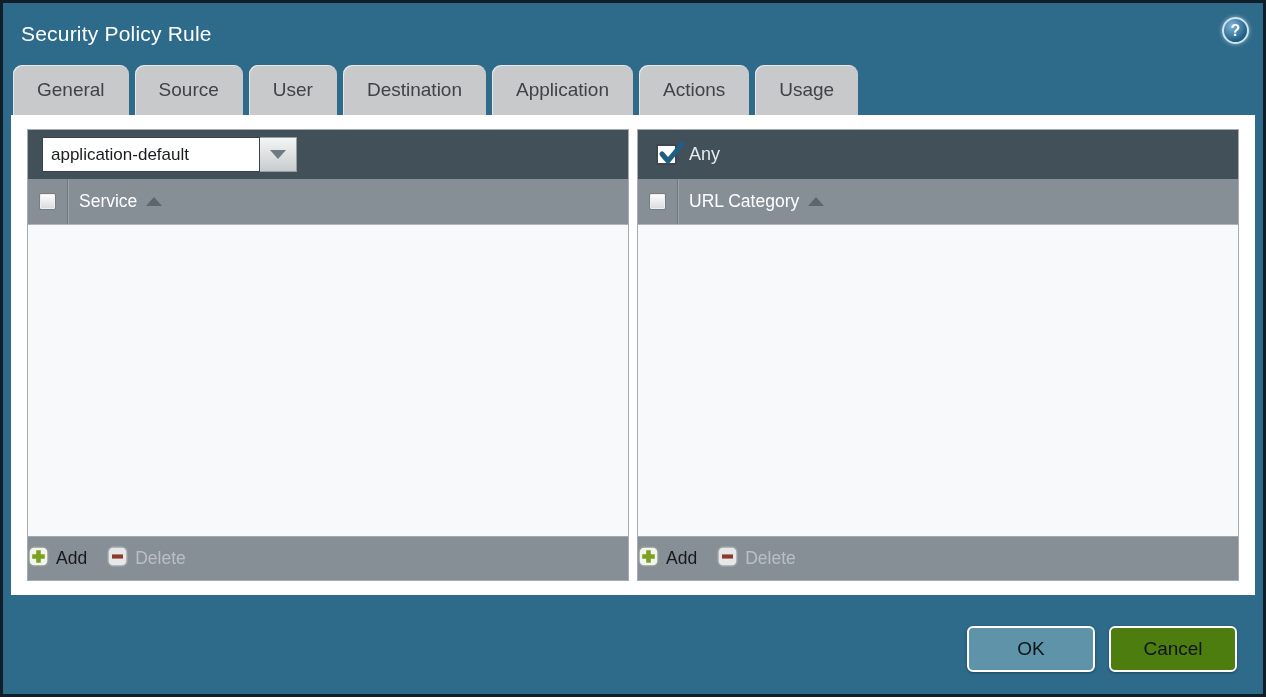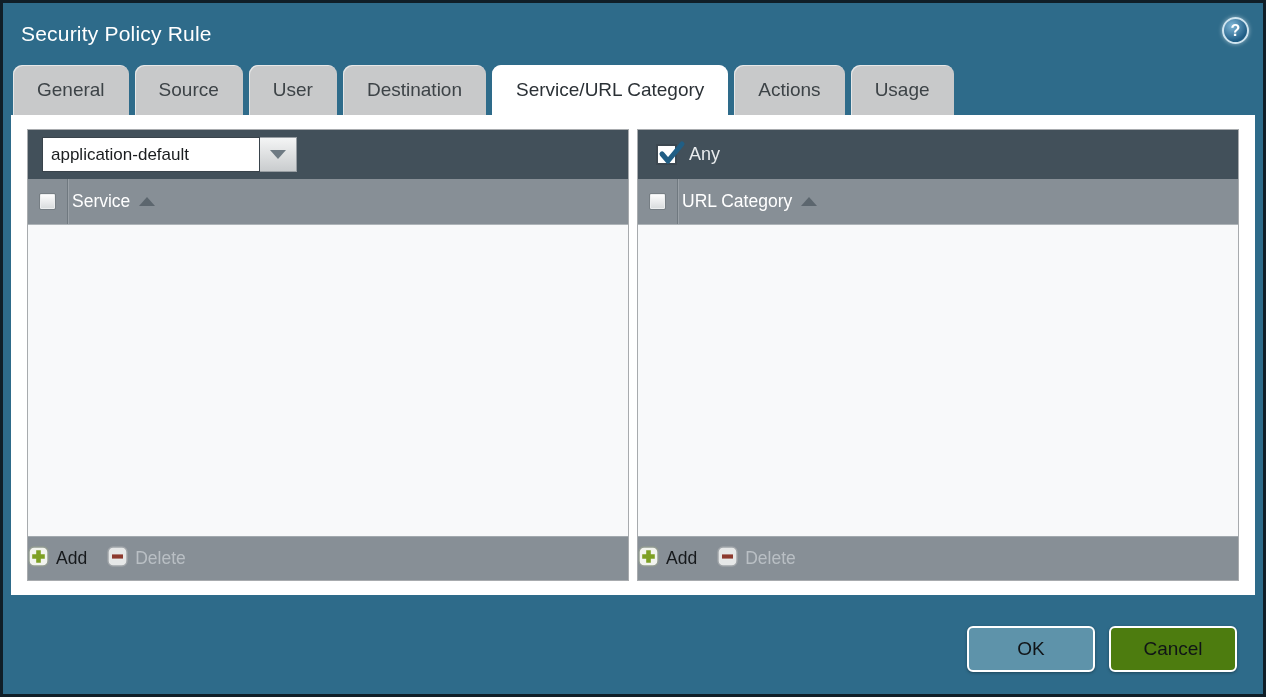--- a/index.html
+++ b/index.html
@@ -156,21 +156,21 @@
     width: 17px; height: 17px;
     border: 1px solid #767e84;
     border-radius: 2px;
     background: linear-gradient(#ffffff, #d7dadc);
     box-shadow: inset 0 0 0 1px #eceeef;
     cursor: pointer;
   }
   .col-label {
     color: #ffffff;
     font-size: 17.5px;
-    margin-left: 4px;
+    margin-left: 11px;
     display: flex;
     align-items: center;
     gap: 9px;
     cursor: pointer;
   }
   .sort-asc {
     width: 0; height: 0;
     border-left: 8px solid transparent;
     border-right: 8px solid transparent;
     border-bottom: 9px solid #5c666e;
@@ -229,21 +229,21 @@
 <div class="titlebar">
   <span class="title">Security Policy Rule</span>
   <div class="help-badge">?</div>
 </div>
 
 <div class="tabbar">
   <div class="tab">General</div>
   <div class="tab">Source</div>
   <div class="tab">User</div>
   <div class="tab">Destination</div>
-  <div class="tab active">Service/URL Category</div>
+  <div class="tab">Application</div>
   <div class="tab">Actions</div>
   <div class="tab">Usage</div>
 </div>
 
 <div class="content">
 
   <div class="panel">
     <div class="panel-toolbar">
       <div class="dropdown">
         <input type="text" value="application-default" style="">

